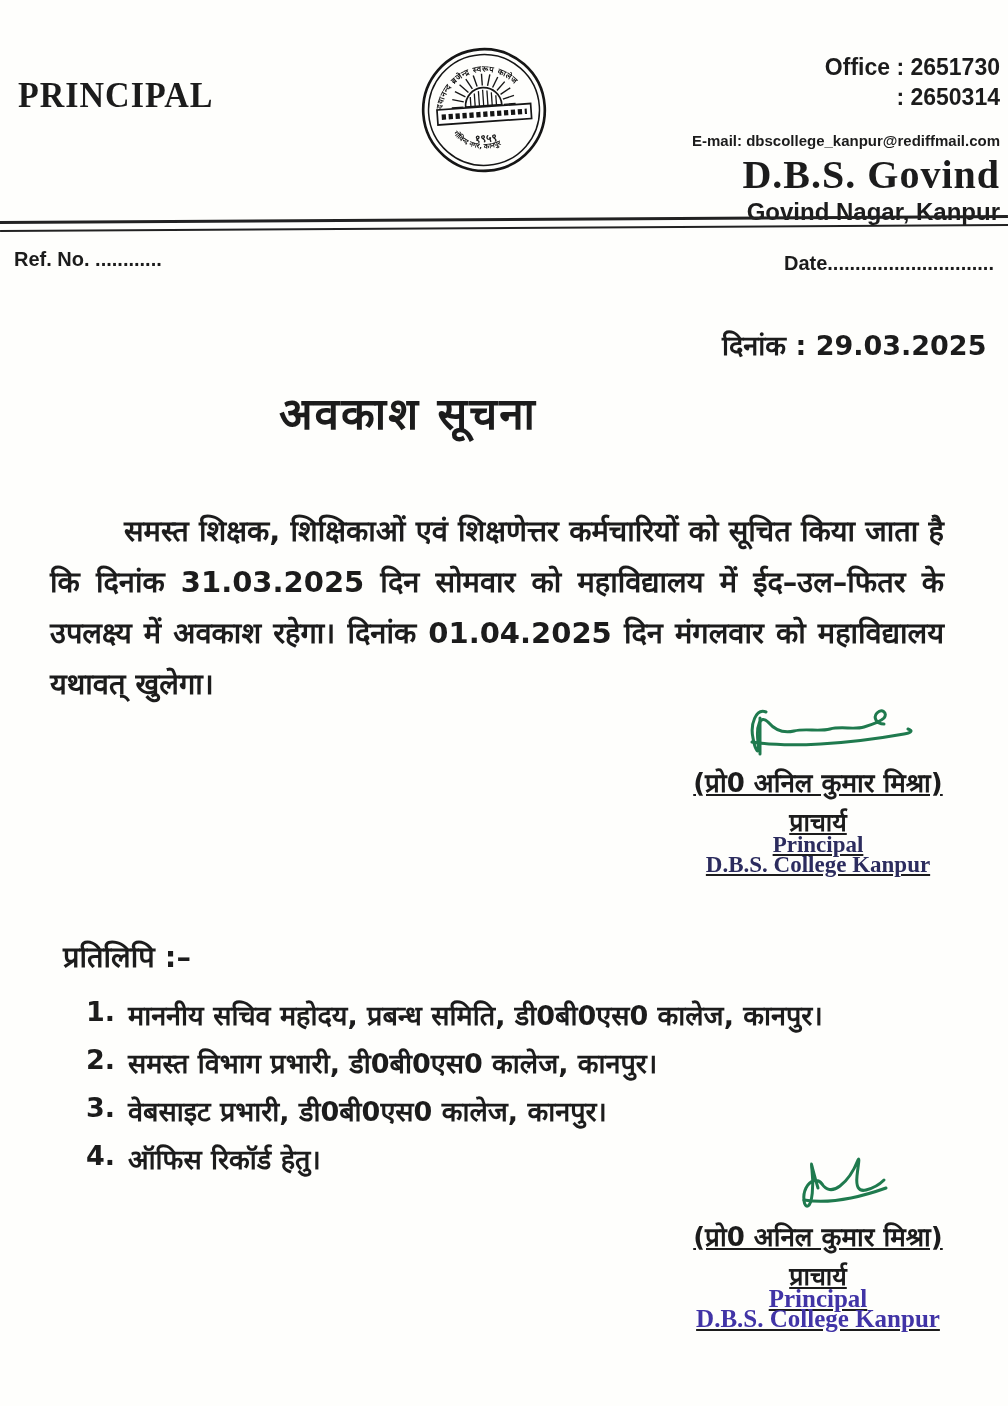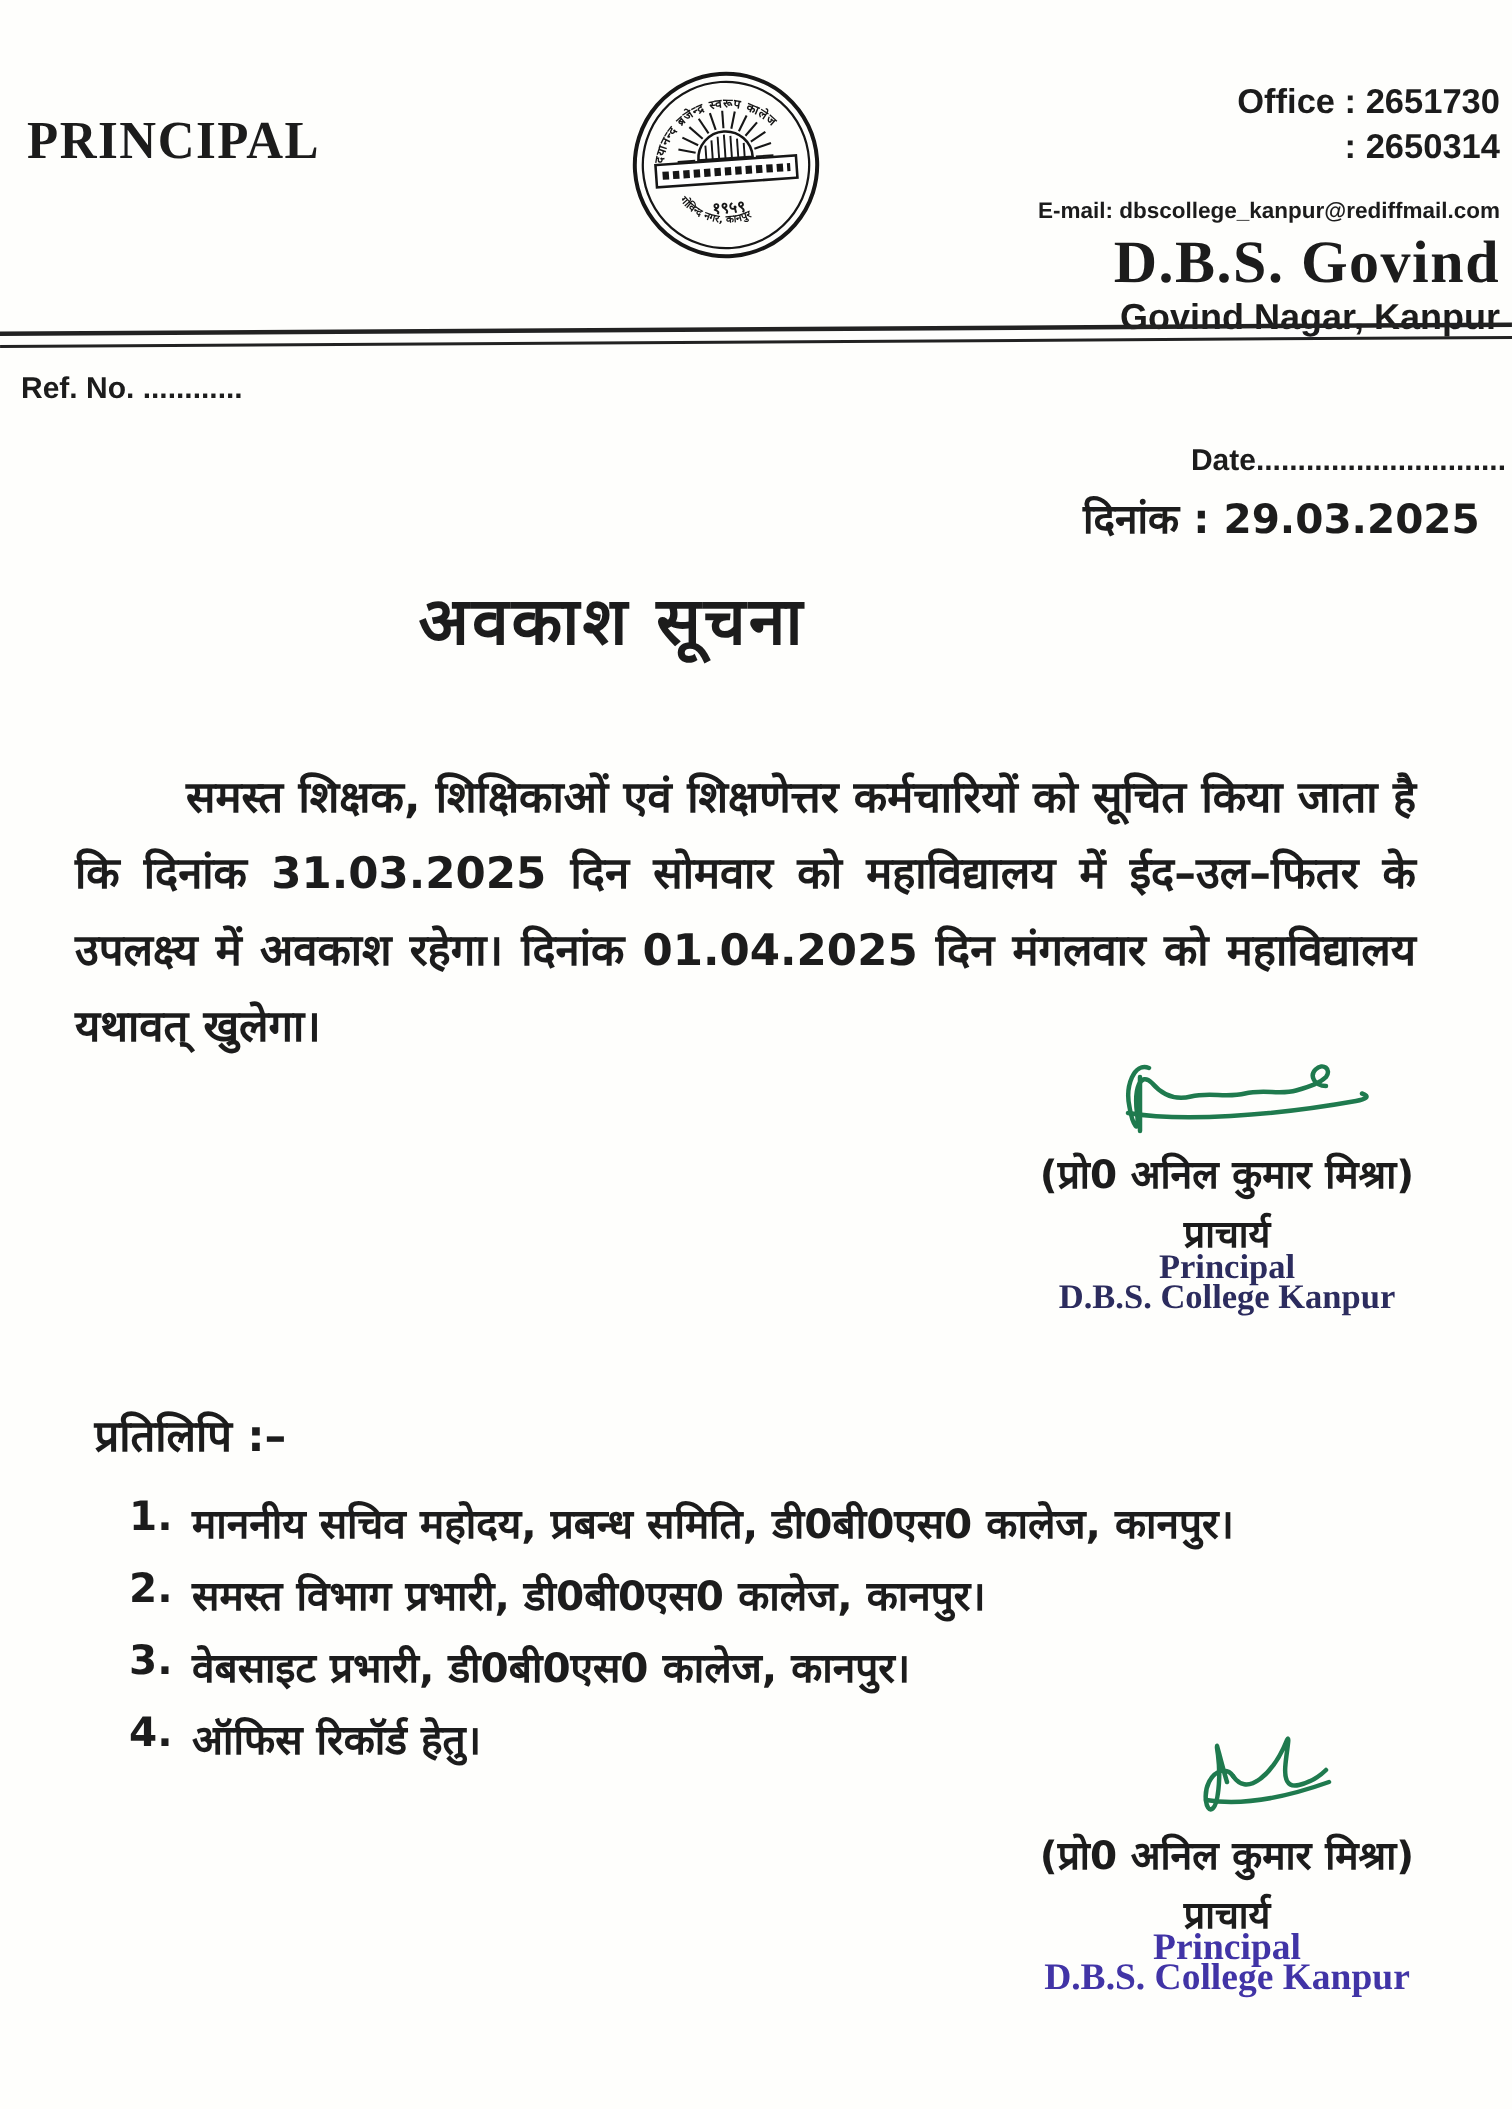--- a/index.html
+++ b/index.html
@@ -29,34 +29,34 @@
   .college-name{
     font-family:"Liberation Serif",serif;font-weight:bold;
     font-size:40px;margin-top:2px;letter-spacing:1px;
   }
   .college-addr{font-weight:bold;font-size:24px;margin-top:0px;}
   .rule-wrap{position:absolute;left:0;top:218px;width:1008px;transform:rotate(-0.35deg);}
   .rule{height:3px;background:#222;margin-bottom:6px;}
   .rule2{height:2px;background:#222;}
   .ref-row{position:absolute;left:0;top:248px;width:1008px;font-family:"Liberation Sans",sans-serif;font-weight:bold;font-size:20px;}
   .ref-no{position:absolute;left:14px;top:0;}
-  .date-lbl{position:absolute;right:4px;top:4px;margin-top:44px;}
+  .date-lbl{position:absolute;right:14px;top:4px;}
   
   .hin-date{position:absolute;left:722px;top:326px;font-size:27px;font-weight:600;}
   .title{
     position:absolute;left:0;top:382px;width:816px;
     text-align:center;font-size:44px;font-weight:bold;letter-spacing:2px;
   }
   .body-par{
     position:absolute;left:50px;top:506px;width:894px;
     font-size:29px;font-weight:600;line-height:51px;
     text-align:justify;text-indent:74px;
   }
   
-  .sigblock{position:absolute;width:330px;text-align:center;}
+  .sigblock{position:absolute;width:330px;text-align:center;text-decoration:underline;}
   .sig1{left:653px;top:698px;}
   .sig2{left:653px;top:1148px;}
   .sig-svg{display:block;margin:0 auto;}
   .sig-name{font-size:26px;font-weight:600;white-space:nowrap;}
   .sig-hindi{font-size:25px;font-weight:600;margin-top:4px;}
   .stamp{font-family:"Liberation Serif",serif;font-weight:bold;line-height:26px;}
   .stamp-navy{color:#2c2c5e;font-size:23px;margin-top:-6px;}
   .stamp-purple{color:#4134a6;font-size:25px;margin-top:-6px;}
   
   .copies-head{position:absolute;left:63px;top:936px;font-size:29px;font-weight:600;}

